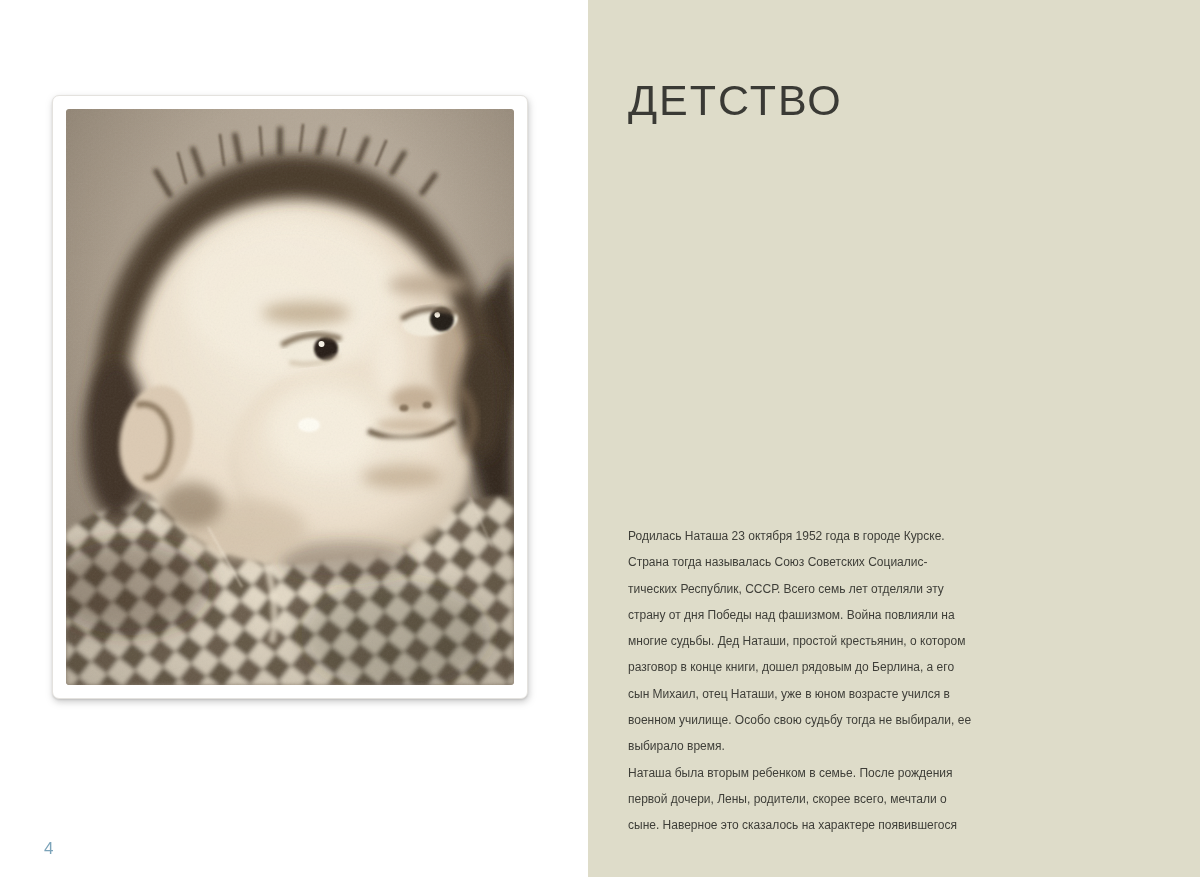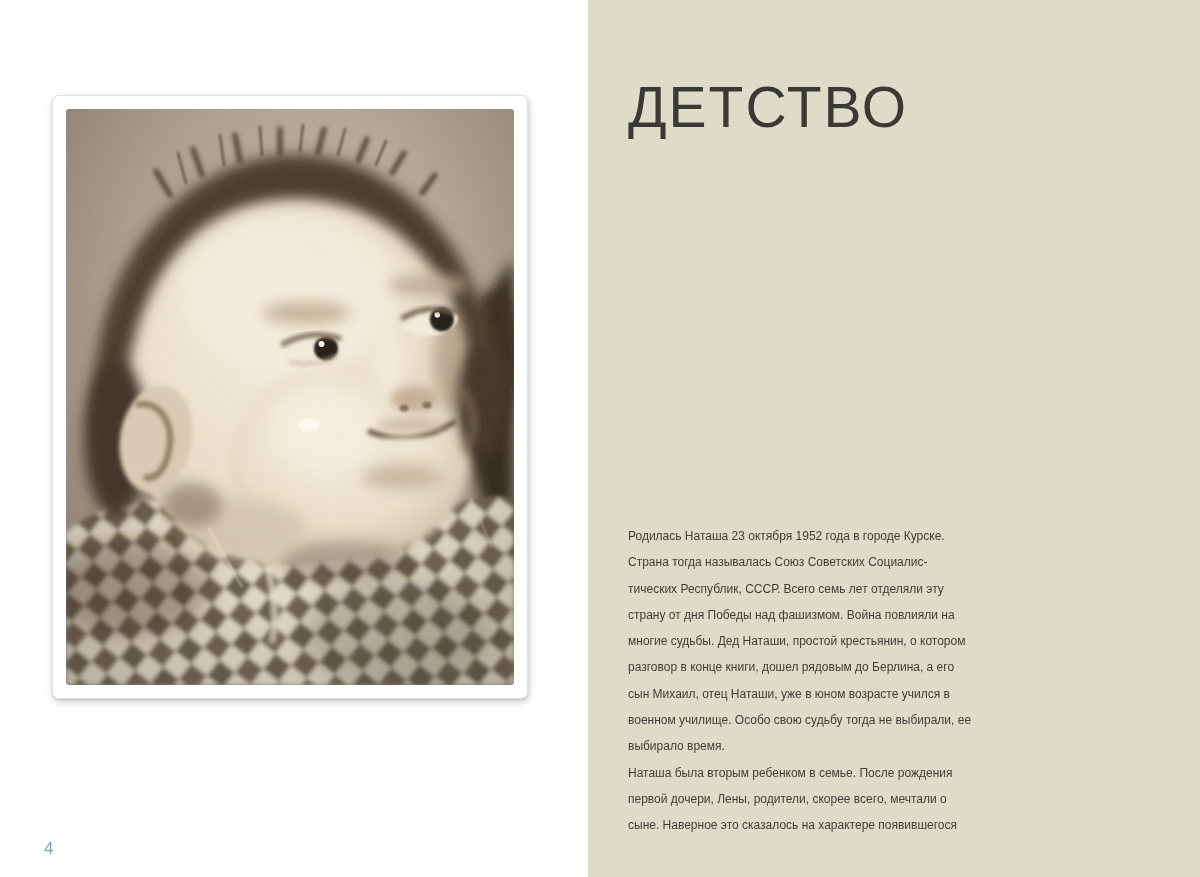--- a/index.html
+++ b/index.html
@@ -29,21 +29,21 @@
     box-shadow:0 1px 2px rgba(0,0,0,0.10), 1px 3px 7px rgba(125,125,125,0.40);
   }
   .photo-frame svg{display:block;width:448px;height:576px;border-radius:2px;}
   .page-number{
     position:absolute;left:44px;top:839px;
     font-size:17px;line-height:20px;
     color:var(--page_number_color,#7ba3b9);
   }
   .chapter-title{
     position:absolute;left:40px;top:79px;margin:0;
-    font-size:57px;line-height:1;font-weight:400;
+    font-size:43px;line-height:1;font-weight:400;
     letter-spacing:2px;
     color:var(--title_color,#3a3a35);
   }
   .body-text{
     position:absolute;left:40px;top:523px;width:560px;margin:0;
     font-size:12px;line-height:26.3px;
     color:var(--body_color,#3e3e38);
     white-space:pre-line;
   }
 </style>

